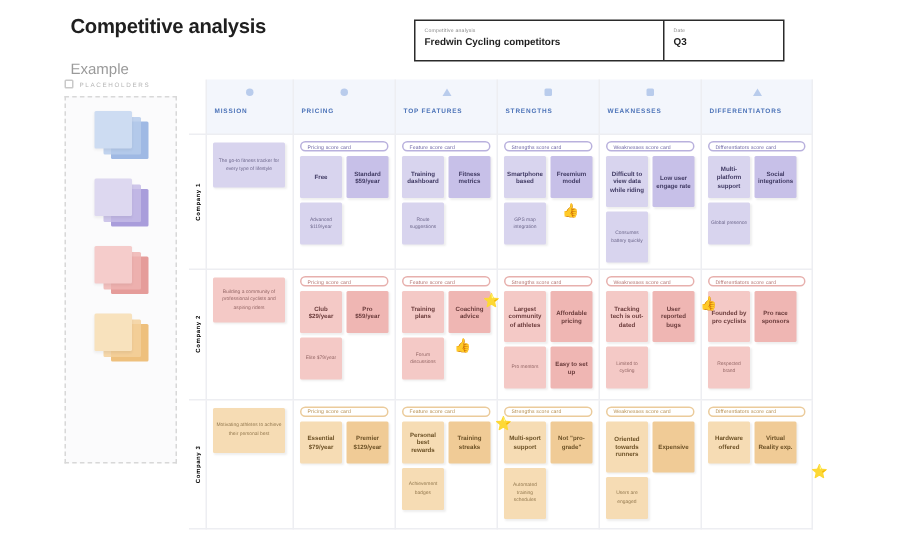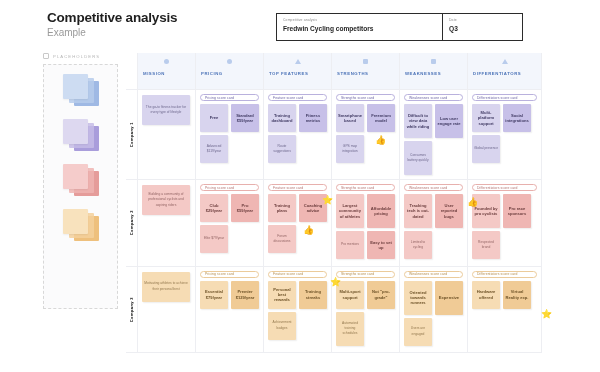--- a/index.html
+++ b/index.html
@@ -7,21 +7,21 @@
     width: 600px; height: 372px;
     background: #ffffff;
     font-family: "Liberation Sans", sans-serif;
     overflow: hidden;
     position: relative;
   }
 
   
   .page-header { position: absolute; left: 47px; top: 10px; }
   .page-title { font-size: 13.5px; font-weight: 700; color: #1f1f1f; letter-spacing: -0.2px; }
-  .page-subtitle { font-size: 10px; color: #9a9a9a; margin-top: 2px; }
+  .page-subtitle { font-size: 10px; color: #9a9a9a; margin-top: 16px; }
 
   .meta-box {
     position: absolute; left: 276px; top: 13px;
     width: 247px; height: 28px;
     border: 1px solid #2b2b2b; background: #fff;
     display: flex;
   }
   .meta-cell { padding: 4px 6px 0 6px; }
   .meta-cell.c1 { width: 166px; border-right: 1px solid #2b2b2b; }
   .meta-cell.c2 { flex: 1; }

